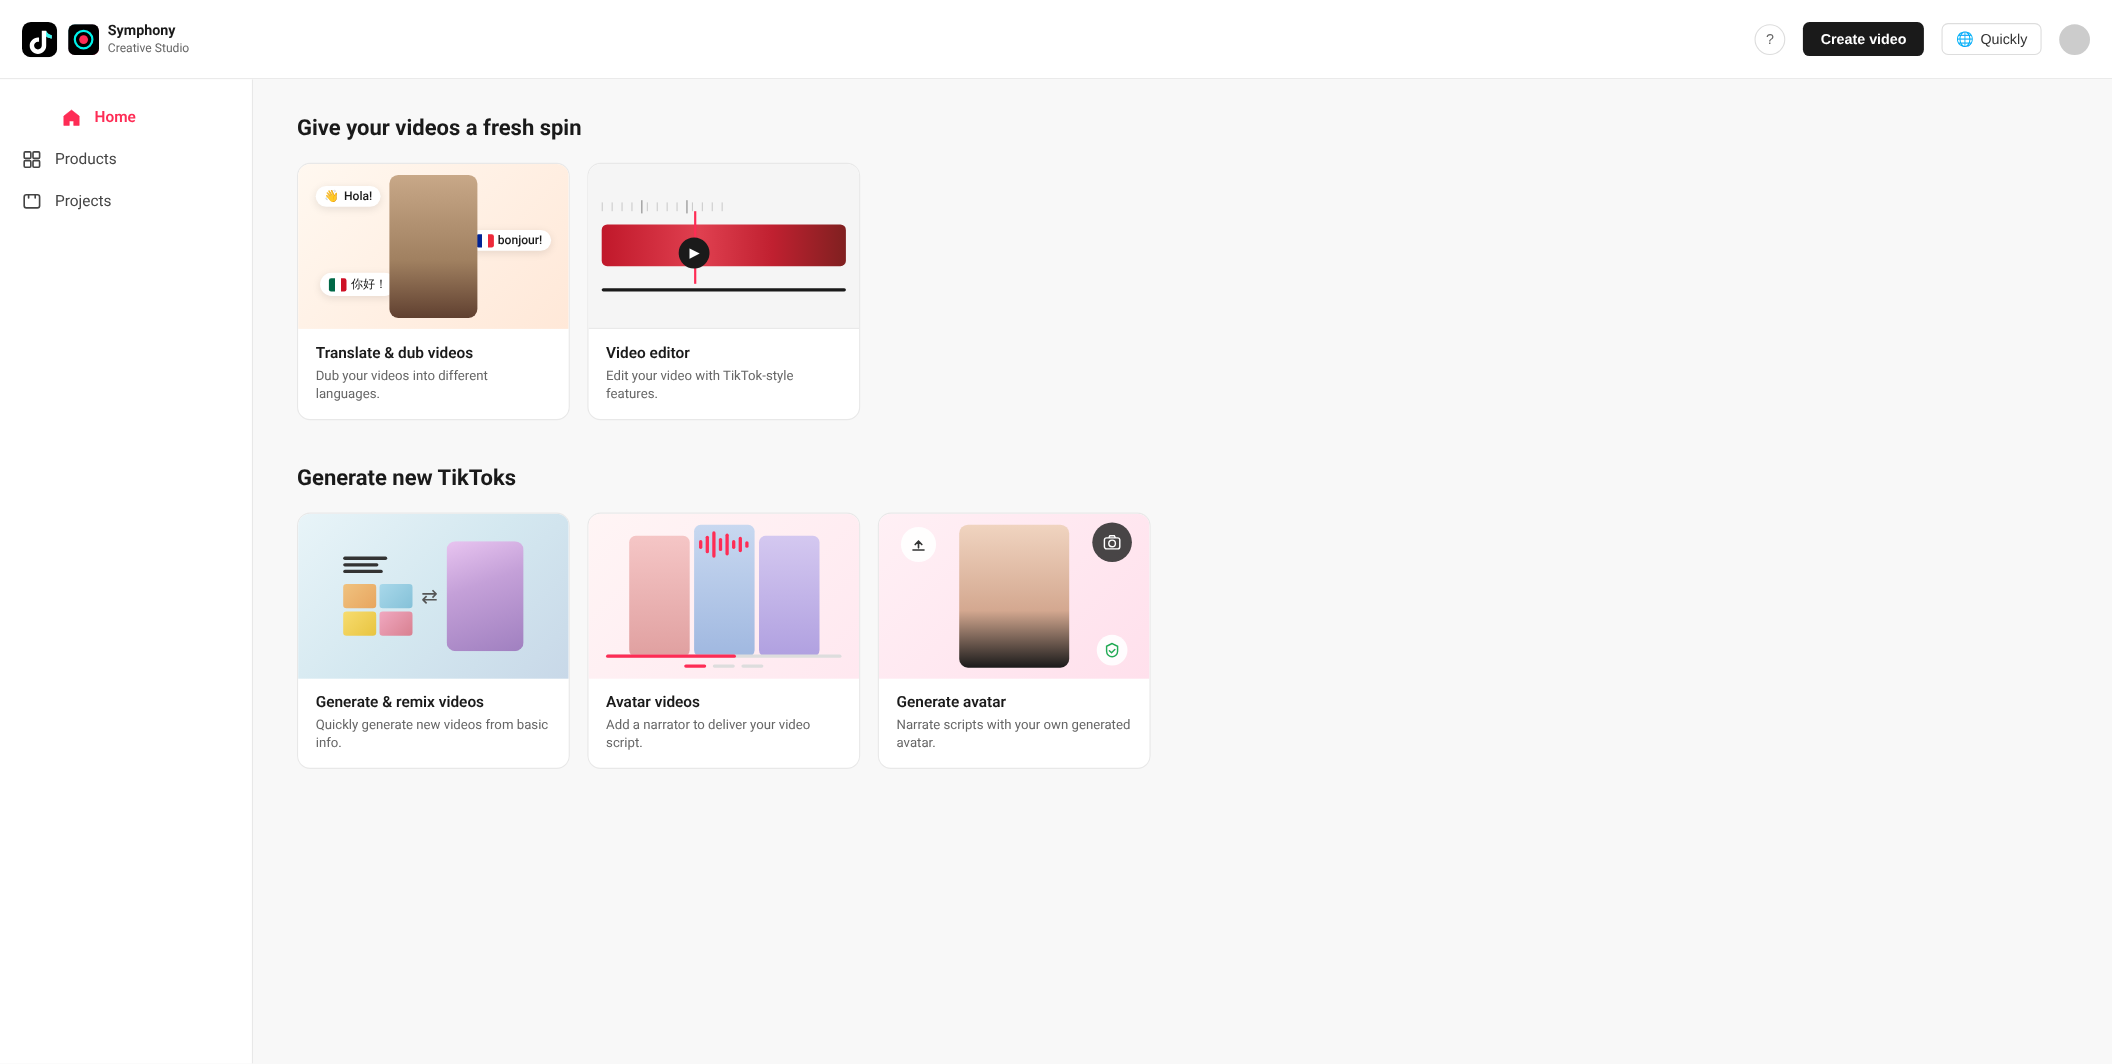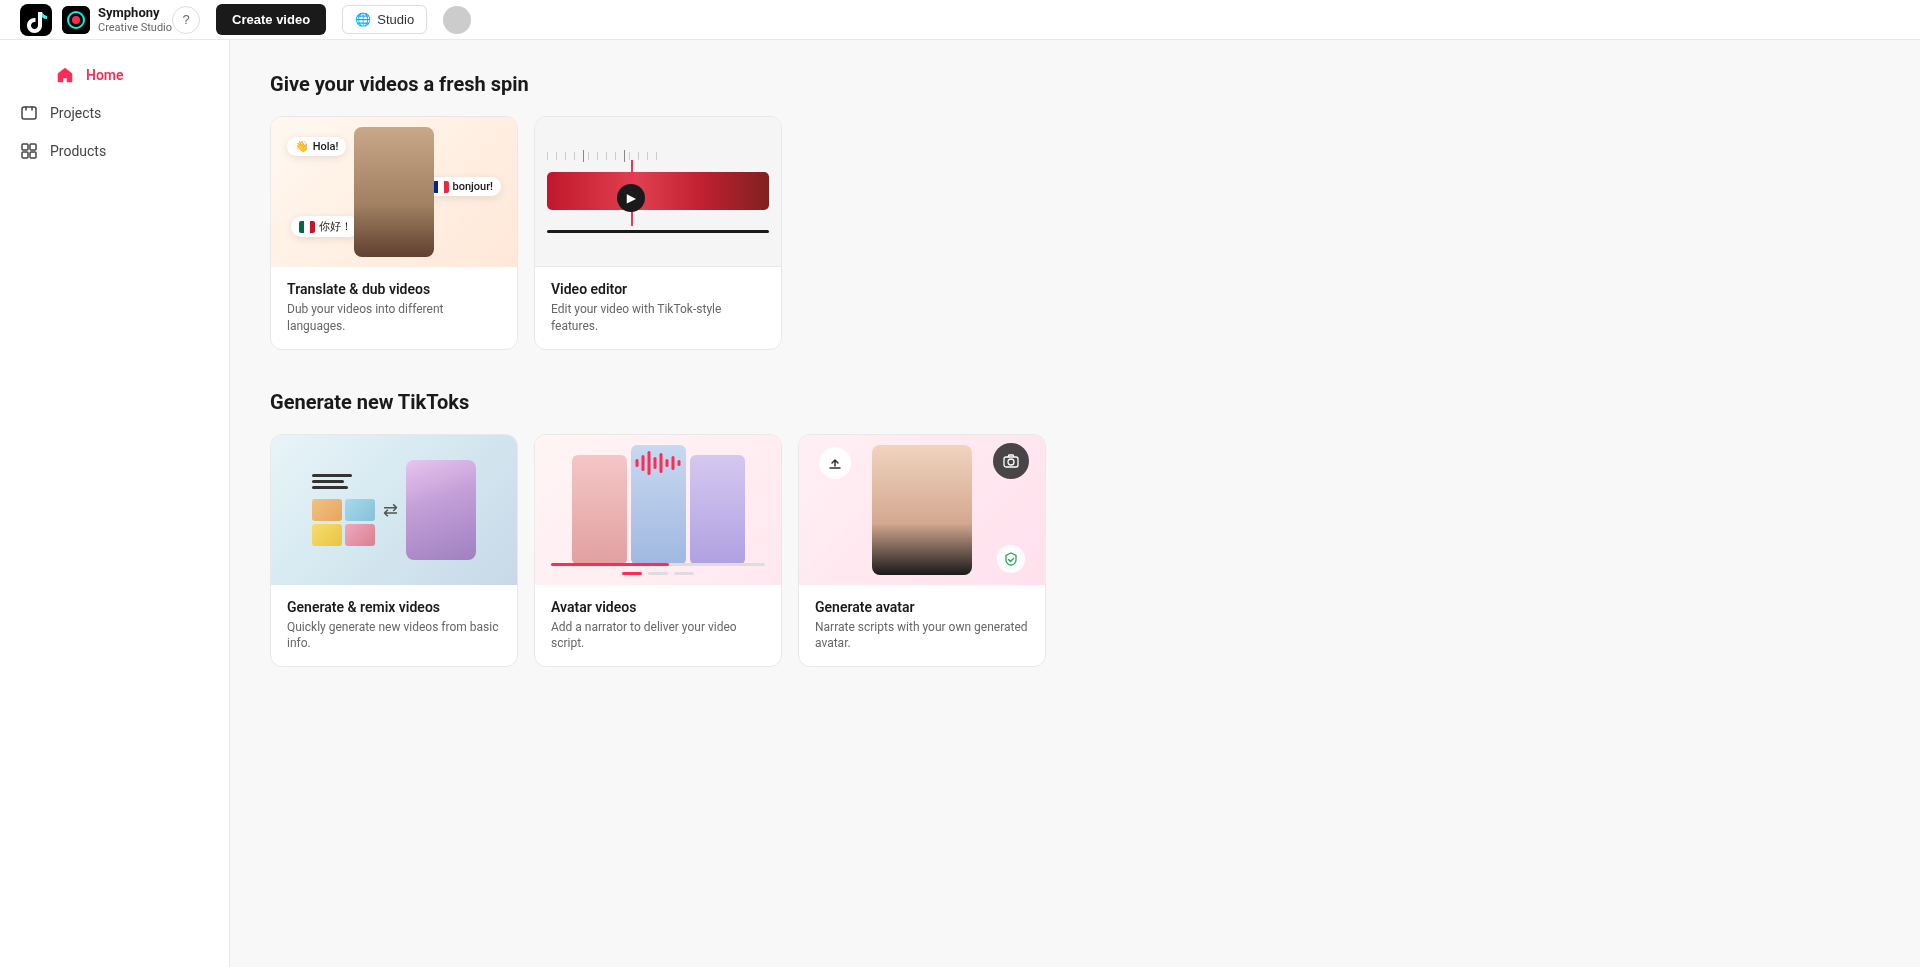--- a/index.html
+++ b/index.html
@@ -1,22 +1,22 @@
 <!DOCTYPE html>
 <html><head>
   <meta charset="utf-8">
   <style>
     * { margin: 0; padding: 0; box-sizing: border-box; }
     body { font-family: -apple-system, BlinkMacSystemFont, 'Segoe UI', Roboto, sans-serif; background: #f8f8f8; color: #1a1a1a; display: flex; flex-direction: column; height: 967px; overflow: hidden; }
 
     
     .header {
-      display: flex; align-items: center; 
+      display: flex; align-items: center; justify-content: space-between;
       background: #fff; border-bottom: 1px solid #e8e8e8;
-      padding: 0 20px; height: 40px; flex-shrink: 0;
+      padding: 0 20px; height: 72px; flex-shrink: 0;
     }
     .header-left { display: flex; align-items: center; gap: 10px; }
     .tiktok-logo { width: 32px; height: 32px; }
     .studio-logo { display: flex; align-items: center; gap: 8px; }
     .studio-icon { width: 28px; height: 28px; background: linear-gradient(135deg, #69c9d0, #ee1d52); border-radius: 6px; }
     .studio-text { display: flex; flex-direction: column; }
     .studio-name { font-size: 13px; font-weight: 700; line-height: 1.2; }
     .studio-sub { font-size: 11px; color: #666; line-height: 1.2; }
     .header-right { display: flex; align-items: center; gap: 16px; }
     .help-btn { width: 28px; height: 28px; border-radius: 50%; border: 1px solid #ddd; background: #fff; display: flex; align-items: center; justify-content: center; cursor: pointer; font-size: 13px; color: #666; }
@@ -172,56 +172,56 @@
         <span class="studio-sub">Creative Studio</span>
       </div>
     </div>
   </div>
 
   <div class="header-right">
     <button class="help-btn">?</button>
     <button class="create-video-btn">Create video</button>
     <button class="lang-btn">
       <span>🌐</span>
-      <span>Studio</span>
+      <span>Quickly</span>
     </button>
     <div class="avatar-icon"></div>
   </div>
 </div>
 
 <div class="layout">
 
   <div class="sidebar">
     <div class="sidebar-item active">
       <div class="sidebar-icon">
         <svg width="18" height="18" viewBox="0 0 18 18" fill="none">
           <path d="M9 2L2 7.5V16h5v-4h4v4h5V7.5L9 2z" fill="#fe2c55" stroke="#fe2c55" stroke-width="0.5"></path>
         </svg>
       </div>
       <span>Home</span>
-    </div>
-    <div class="sidebar-item">
-      <div class="sidebar-icon">
-        <svg width="18" height="18" viewBox="0 0 18 18" fill="none">
-          <rect x="2" y="3" width="14" height="12" rx="2" stroke="#444" stroke-width="1.5" fill="none"></rect>
-          <path d="M6 3V6M12 3V6" stroke="#444" stroke-width="1.5" stroke-linecap="round"></path>
-        </svg>
-      </div>
-      <span>Projects</span>
     </div>
     <div class="sidebar-item">
       <div class="sidebar-icon">
         <svg width="18" height="18" viewBox="0 0 18 18" fill="none">
           <rect x="2" y="2" width="6" height="6" rx="1" stroke="#444" stroke-width="1.5" fill="none"></rect>
           <rect x="10" y="2" width="6" height="6" rx="1" stroke="#444" stroke-width="1.5" fill="none"></rect>
           <rect x="2" y="10" width="6" height="6" rx="1" stroke="#444" stroke-width="1.5" fill="none"></rect>
           <rect x="10" y="10" width="6" height="6" rx="1" stroke="#444" stroke-width="1.5" fill="none"></rect>
         </svg>
       </div>
       <span>Products</span>
+    </div>
+    <div class="sidebar-item">
+      <div class="sidebar-icon">
+        <svg width="18" height="18" viewBox="0 0 18 18" fill="none">
+          <rect x="2" y="3" width="14" height="12" rx="2" stroke="#444" stroke-width="1.5" fill="none"></rect>
+          <path d="M6 3V6M12 3V6" stroke="#444" stroke-width="1.5" stroke-linecap="round"></path>
+        </svg>
+      </div>
+      <span>Projects</span>
     </div>
   </div>
 
   <div class="main">
 
     <div class="section-block">
       <div class="section-title">Give your videos a fresh spin</div>
       <div class="cards-grid">
 
         <div class="card">

